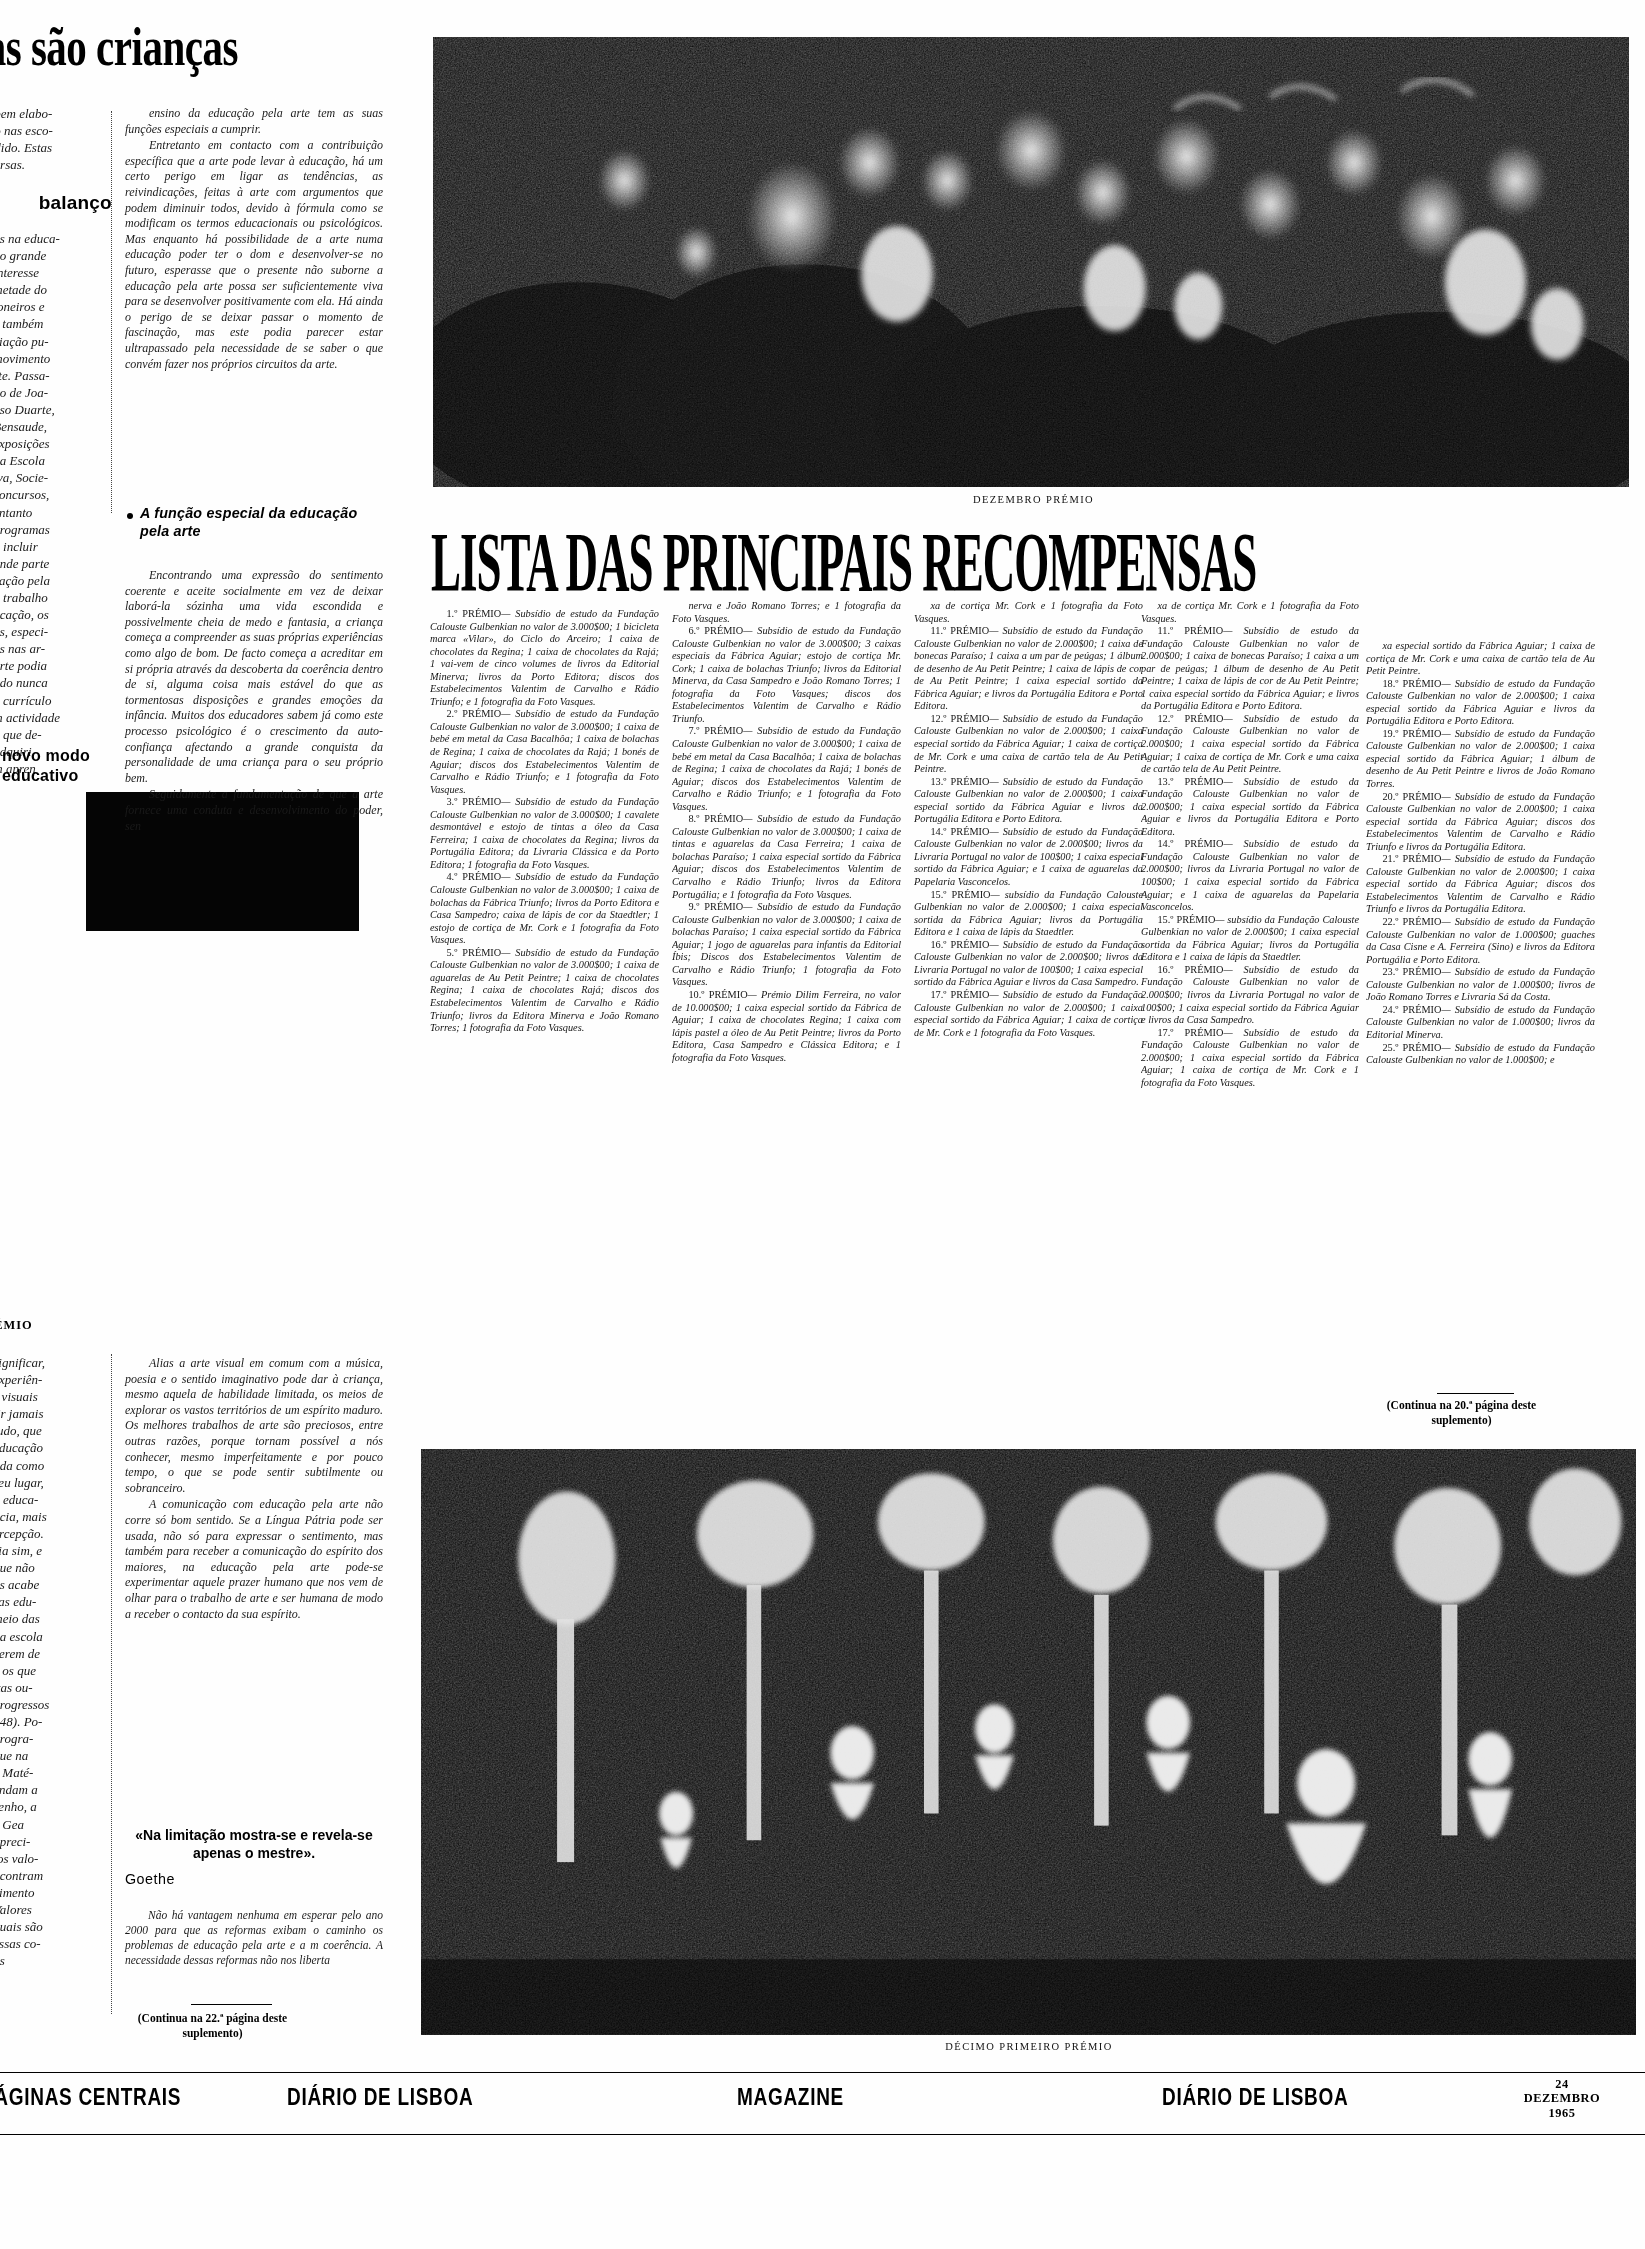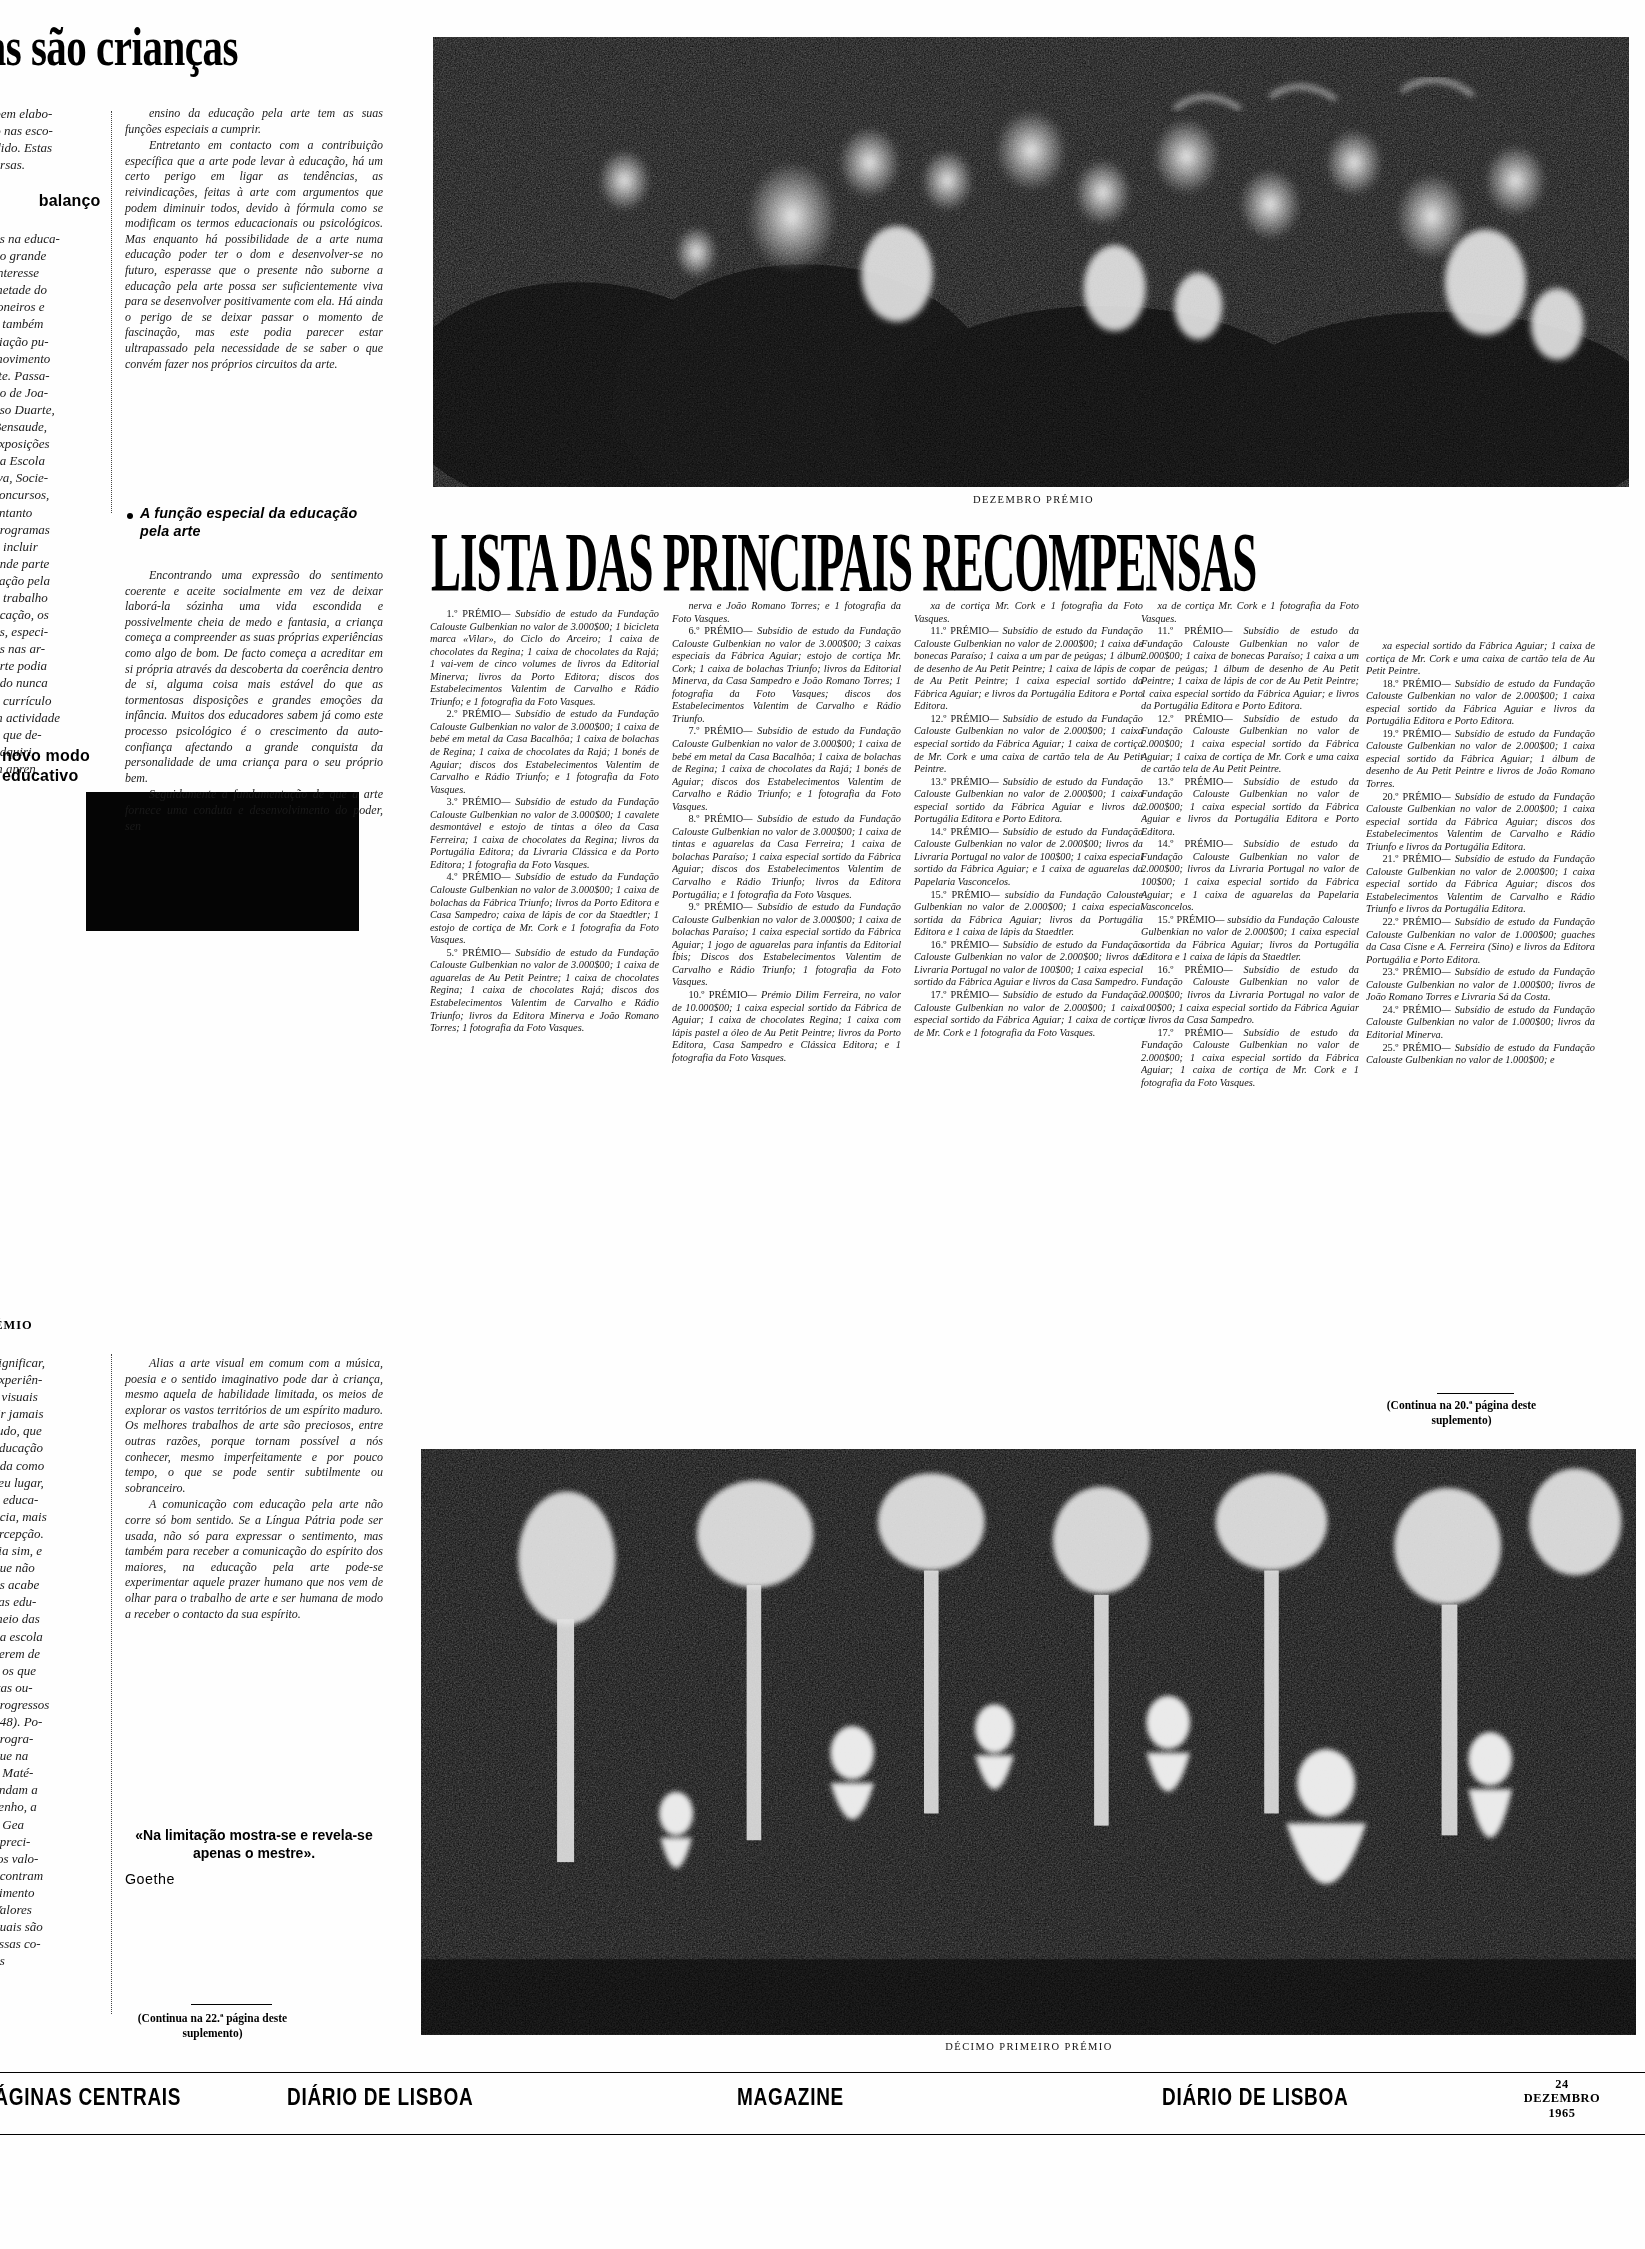--- a/index.html
+++ b/index.html
@@ -213,21 +213,21 @@
 
   <div class="headline" style="left:431px; top:513px; font-size:45px; width:1205px;">LISTA DAS PRINCIPAIS RECOMPENSAS</div>
 
   <div class="col" style="position:absolute;left:-5.7px; top:106px; width:103px; font-size:13px; line-height:1.30;">
     <div>bem elabo-</div>
     <div>o nas esco-</div>
     <div>dido. Estas</div>
     <div>ersas.</div>
   </div>
 
-  <div class="subhead" style="left:6.7px; top:191px; width:100px; font-size:16px;padding-left:32px;">balanço</div>
+  <div class="subhead" style="left:6.7px; top:191px; width:100px; font-size:19px;padding-left:32px;">balanço</div>
 
   <div class="col" style="position:absolute;left:-6.7px; top:230px; width:104px; font-size:13px; line-height:1.315;">
     <div>as na educa-</div>
       <div>do grande</div>
     <div> interesse</div>
       <div>metade do</div>
     <div>ioneiros e</div>
       <div> e também</div>
     <div>ciação pu-</div>
       <div>movimento</div>
@@ -321,20 +321,23 @@
   </div>
 
   <div class="col" style="position:absolute;left:125px; top:1356px; width:258px;">
     <p>Alias a arte visual em comum com a música, poesia e o sentido imaginativo pode dar à criança, mesmo aquela de habilidade limitada, os meios de explorar os vastos territórios de um espírito maduro. Os melhores trabalhos de arte são preciosos, entre outras razões, porque tornam possível a nós conhecer, mesmo imperfeitamente e por pouco tempo, o que se pode sentir subtilmente ou sobranceiro.</p>
     <p>A comunicação com educação pela arte não corre só bom sentido. Se a Língua Pátria pode ser usada, não só para expressar o sentimento, mas também para receber a comunicação do espírito dos maiores, na educação pela arte pode-se experimentar aquele prazer humano que nos vem de olhar para o trabalho de arte e ser humana de modo a receber o contacto da sua espírito.</p>
   </div>
 
   <div class="quotebox" style="left:125px; top:1826px; width:258px;">«Na limitação mostra-se e revela-se apenas o mestre».</div>
   <div class="quoteauthor" style="left:125px; top:1871px;">Goethe</div>
 
+  <div class="col" style="position:absolute;left:125px; top:1908px; width:258px; font-size:11.5px;">
+    <p>Não há vantagem nenhuma em esperar pelo ano 2000 para que as reformas exibam o caminho os problemas de educação pela arte e a m coerência. A necessidade dessas reformas não nos liberta</p>
+  </div>
 
   <div class="contrule" style="left:191px; top:2004px; width:81px;"></div>
   <div class="contnote" style="left:117px; top:2011px; width:191px;">(Continua na 22.ª página deste suplemento)</div>
 
   <div class="prize" style="position:absolute;left:430px; top:600px; width:229px; height:808px; overflow:hidden;margin-top:8px;">
     <p><b>1.º PRÉMIO</b><span>— Subsídio de estudo da Fundação Calouste Gulbenkian no valor de 3.000$00; 1 bicicleta marca «Vilar», do Ciclo do Arceiro; 1 caixa de chocolates da Regina; 1 caixa de chocolates da Rajá; 1 vai-vem de cinco volumes de livros da Editorial Minerva; livros da Porto Editora; discos dos Estabelecimentos Valentim de Carvalho e Rádio Triunfo; e 1 fotografia da Foto Vasques.</span></p>
     <p><b>2.º PRÉMIO</b><span>— Subsídio de estudo da Fundação Calouste Gulbenkian no valor de 3.000$00; 1 caixa de bebé em metal da Casa Bacalhôa; 1 caixa de bolachas de Regina; 1 caixa de chocolates da Rajá; 1 bonés de Aguiar; discos dos Estabelecimentos Valentim de Carvalho e Rádio Triunfo; e 1 fotografia da Foto Vasques.</span></p>
     <p><b>3.º PRÉMIO</b><span>— Subsídio de estudo da Fundação Calouste Gulbenkian no valor de 3.000$00; 1 cavalete desmontável e estojo de tintas a óleo da Casa Ferreira; 1 caixa de chocolates da Regina; livros da Portugália Editora; da Livraria Clássica e da Porto Editora; 1 fotografia da Foto Vasques.</span></p>
     <p><b>4.º PRÉMIO</b><span>— Subsídio de estudo da Fundação Calouste Gulbenkian no valor de 3.000$00; 1 caixa de bolachas da Fábrica Triunfo; livros da Porto Editora e Casa Sampedro; caixa de lápis de cor da Staedtler; 1 estojo de cortiça de Mr. Cork e 1 fotografia da Foto Vasques.</span></p>
     <p><b>5.º PRÉMIO</b><span>— Subsídio de estudo da Fundação Calouste Gulbenkian no valor de 3.000$00; 1 caixa de aguarelas de Au Petit Peintre; 1 caixa de chocolates Regina; 1 caixa de chocolates Rajá; discos dos Estabelecimentos Valentim de Carvalho e Rádio Triunfo; livros da Editora Minerva e João Romano Torres; 1 fotografia da Foto Vasques.</span></p>

